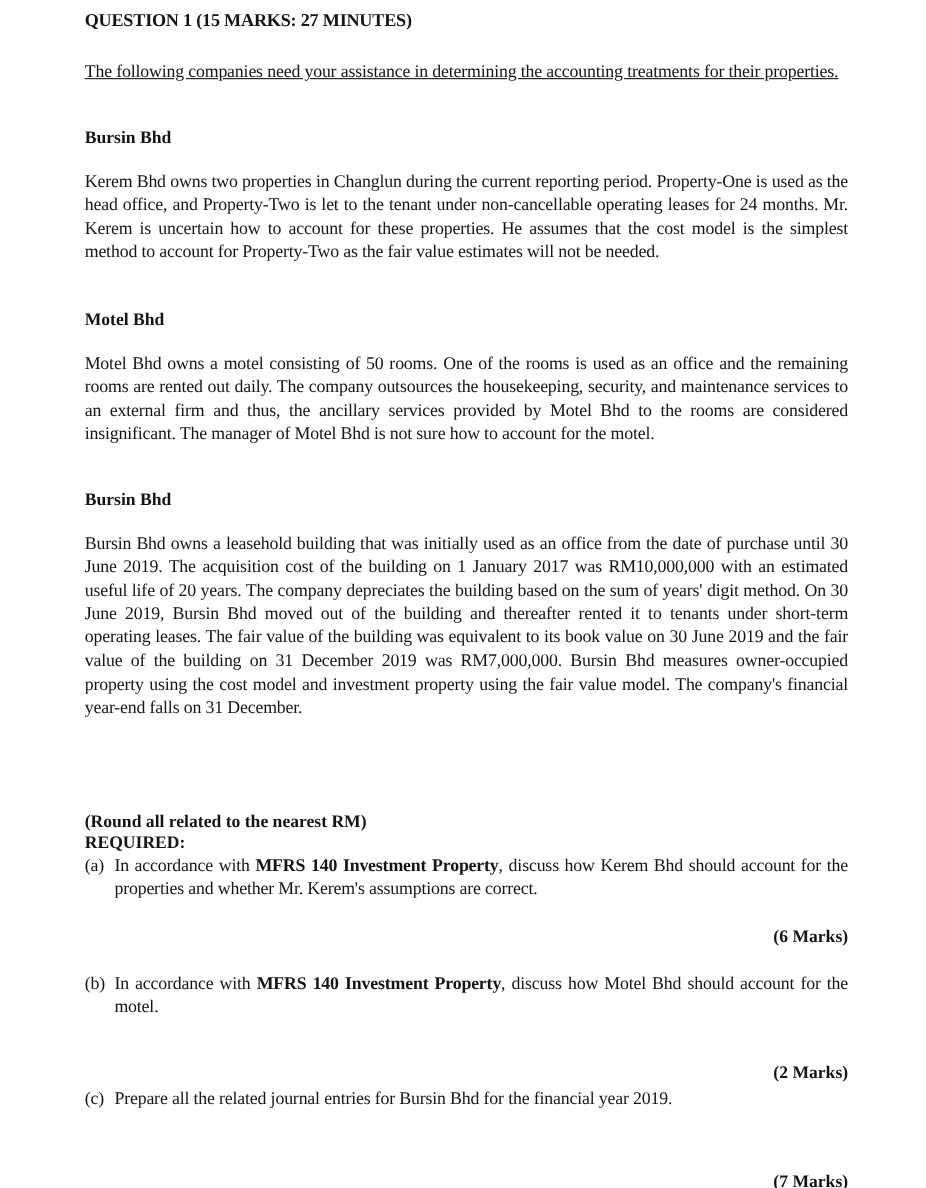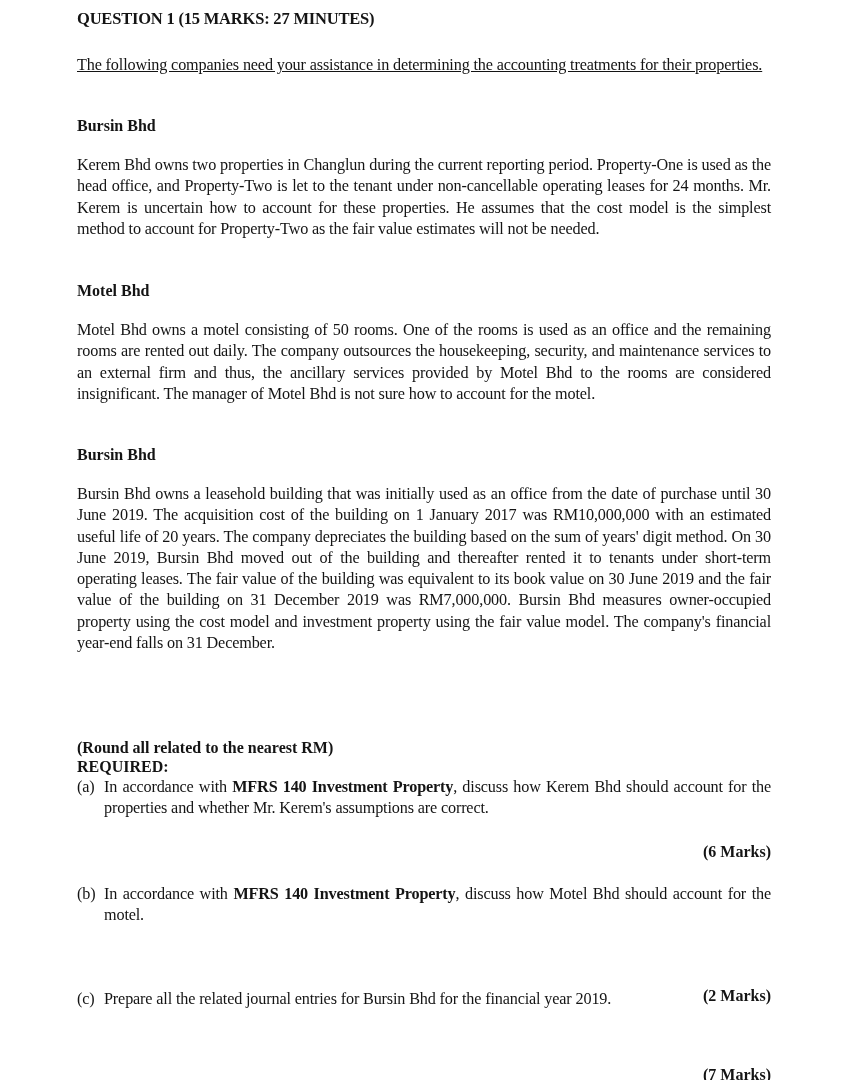--- a/index.html
+++ b/index.html
@@ -55,20 +55,20 @@
   <div class="req-item" style="top:777px;">
     <span class="label">(a)</span>
     <span class="text"><span>In accordance with </span><b>MFRS 140 Investment Property</b><span>, discuss how Kerem Bhd should account for the properties and whether Mr. Kerem's assumptions are correct.</span></span>
   </div>
   <div class="marks" style="top:843px;">(6 Marks)</div>
 
   <div class="req-item" style="top:884px;">
     <span class="label">(b)</span>
     <span class="text"><span>In accordance with </span><b>MFRS 140 Investment Property</b><span>, discuss how Motel Bhd should account for the motel.</span></span>
   </div>
-  <div class="marks" style="top:987px;">(2 Marks)</div>
+  <div class="marks" style="top:967px;">(2 Marks)</div>
 
   <div class="req-item" style="top:989px;">
     <span class="label">(c)</span>
     <span class="text"><span>Prepare all the related journal entries for Bursin Bhd for the financial year 2019.</span><b></b><span></span></span>
   </div>
   <div class="marks" style="top:1066px;text-align:center;">(7 Marks)</div>
 </div>
 
 </body></html>

